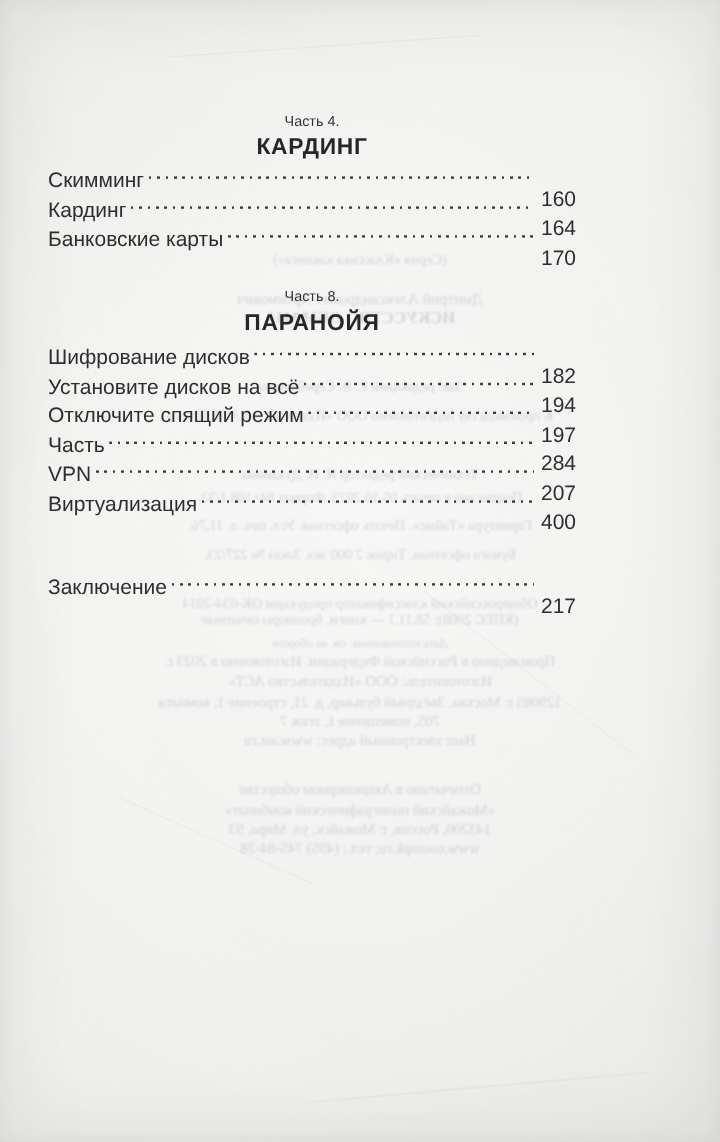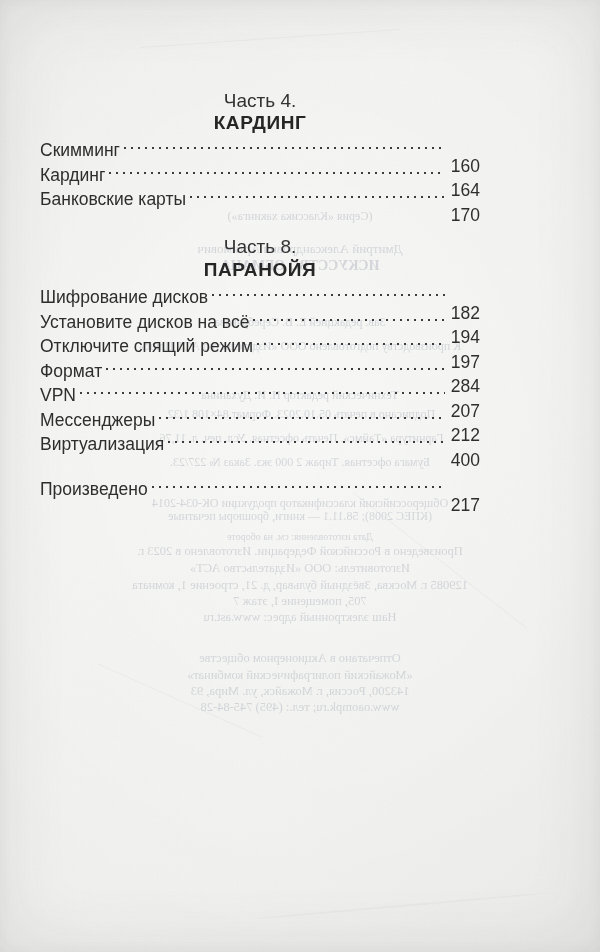--- a/index.html
+++ b/index.html
@@ -49,21 +49,21 @@
   }
 
   
   .toc {
     position: absolute; left: 40px; top: 0; width: 440px;
     color: #2e2e2e;
   }
   .part-label {
     position: absolute; width: 100%;
     text-align: center;
-    font-size: 19px; line-height: 20px;
+    font-size: 12px; line-height: 20px;
     color: #333;
   }
   .part-title {
     position: absolute; width: 100%;
     text-align: center;
     font-weight: bold;
     font-size: 19px; line-height: 21px;
     letter-spacing: 0.6px;
     color: #262626;
   }
@@ -169,44 +169,39 @@
       <span class="t">Установите дисков на всё</span>
       <span class="dots"></span>
       <span class="p">194</span>
     </div>
     <div class="row">
       <span class="t">Отключите спящий режим</span>
       <span class="dots"></span>
       <span class="p">197</span>
     </div>
     <div class="row">
-      <span class="t">Формат</span>
+      <span class="t">Часть</span>
       <span class="dots"></span>
       <span class="p">284</span>
     </div>
     <div class="row">
       <span class="t">VPN</span>
       <span class="dots"></span>
       <span class="p">207</span>
     </div>
     <div class="row">
-      <span class="t">Мессенджеры</span>
-      <span class="dots"></span>
-      <span class="p">212</span>
-    </div>
-    <div class="row">
       <span class="t">Виртуализация</span>
       <span class="dots"></span>
       <span class="p">400</span>
     </div>
   </div>
 
   <div class="rows" style="top:477px">
     <div class="row">
-      <span class="t">Произведено</span>
+      <span class="t">Заключение</span>
       <span class="dots"></span>
       <span class="p">217</span>
     </div>
   </div>
 
 </div>
 
 <div class="vignette"></div>
 
 </body></html>

